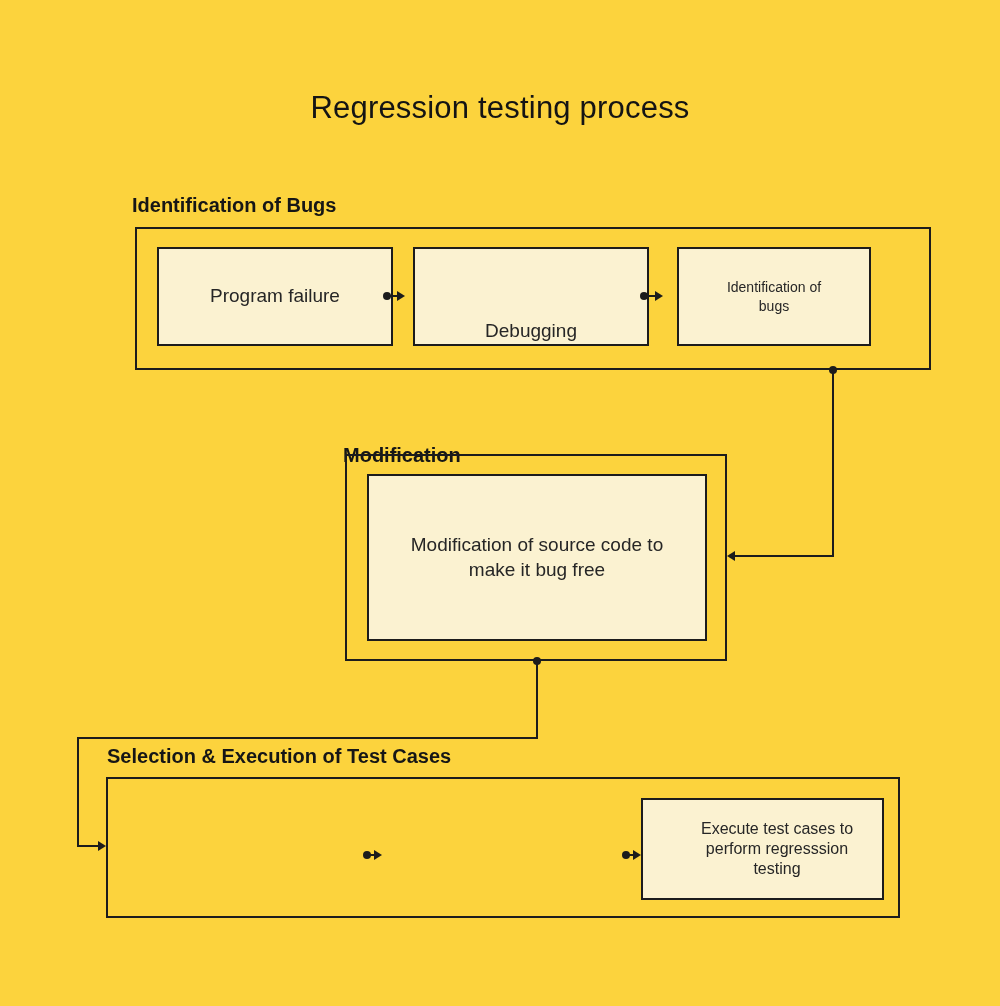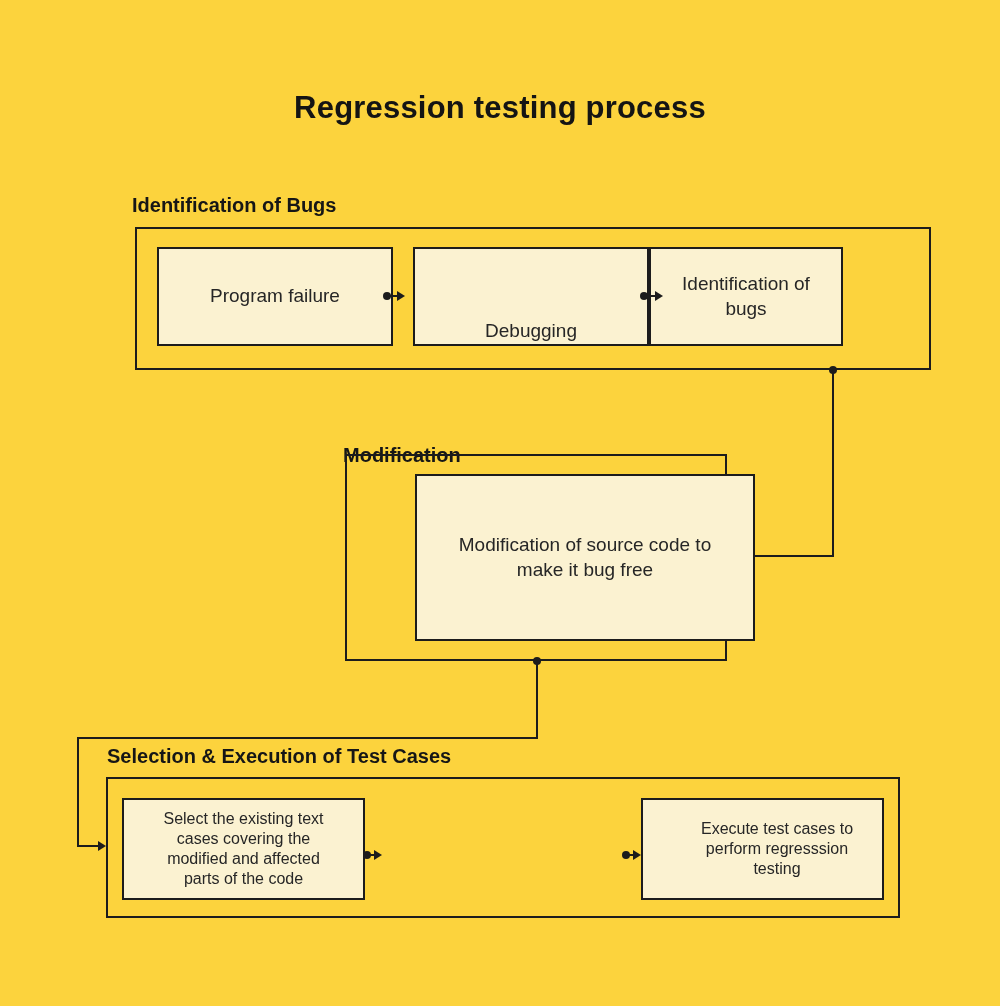--- a/index.html
+++ b/index.html
@@ -9,21 +9,21 @@
     --text-color:#262626;
   }
   *{ box-sizing:border-box; margin:0; padding:0; }
   html,body{ background:var(--background); }
   body{
     width:1000px; height:1006px; position:relative; overflow:hidden;
     font-family:"Liberation Sans", sans-serif; color:var(--text-color);
   }
   .title{
     position:absolute; top:90px; left:0; width:1000px;
-    text-align:center; font-size:31px; font-weight:bold; color:#141414;
+    text-align:center; font-size:31px; font-weight:normal; color:#141414;
     letter-spacing:0.2px;
   }
   .section-label{
     position:absolute; font-size:20px; font-weight:bold; color:#161616;
     white-space:nowrap;
   }
   #label-s1{ left:132px; top:194px; }
   #label-s2{ left:343px; top:444px; }
   #label-s3{ left:107px; top:745px; }
 
@@ -38,23 +38,23 @@
     position:absolute; background:var(--box-fill);
     border:2px solid var(--line-color);
     display:flex; align-items:center; justify-content:center;
     text-align:center;
   }
   .box-text{ white-space:pre-line; display:inline-block; }
 
   
   #s1b1{ left:20px; top:18px; width:236px; height:99px; font-size:19px; line-height:1.3; }
   #s1b2{ left:276px; top:18px; width:236px; height:99px; font-size:19px; line-height:1.3;align-items:flex-end; }
-  #s1b3{ left:512px; top:18px; width:194px; height:99px; font-size:19px; line-height:1.3; }
+  #s1b3{ left:540px; top:18px; width:194px; height:99px; font-size:14px; line-height:1.3; }
   
-  #s2b1{ left:20px; top:18px; width:340px; height:167px; font-size:19px; line-height:1.3;margin-left:48px; }
+  #s2b1{ left:20px; top:18px; width:340px; height:167px; font-size:19px; line-height:1.3; }
   
   #s3b1{ left:14px; top:19px; width:243px; height:102px; font-size:16px; line-height:1.24; }
   #s3b2{ left:274px; top:19px; width:242px; height:102px; font-size:16px; line-height:1.24; }
   #s3b3{ left:533px; top:19px; width:243px; height:102px; font-size:16px; line-height:1.24;padding-left:29px; }
 
   
   .hline,.vline,.dot,.tri-right,.tri-left{ position:absolute; }
   .hline{ height:2px; background:var(--line-color); }
   .vline{ width:2px;  background:var(--line-color); }
   .dot{ width:8px; height:8px; border-radius:50%; background:var(--line-color); }
@@ -105,26 +105,20 @@
 
 <span class="dot" style="left:533px; top:657px;"></span>
 <span class="vline" style="left:536px; top:661px; height:78px;"></span>
 <span class="hline" style="left:77px; top:737px; width:461px;"></span>
 <span class="vline" style="left:77px; top:737px; height:110px;"></span>
 <span class="hline" style="left:77px; top:845px; width:22px;"></span>
 <span class="tri-right" style="left:98px; top:841px;"></span>
 
 <div class="section-label" id="label-s3">Selection &amp; Execution of Test Cases</div>
 <div class="container" id="container-s3">
-  <div class="box" id="s3b1">
-    <span class="box-text">Select the existing text
-cases covering the
-modified and affected
-parts of the code</span>
-  </div>
   <div class="box" id="s3b3">
     <span class="box-text">Execute test cases to
 perform regresssion
 testing</span>
   </div>
 </div>
 
 <span class="dot" style="left:363px; top:851px;"></span>
 <span class="hline" style="left:366px; top:854px; width:10px;"></span>
 <span class="tri-right" style="left:374px; top:850px;"></span>

